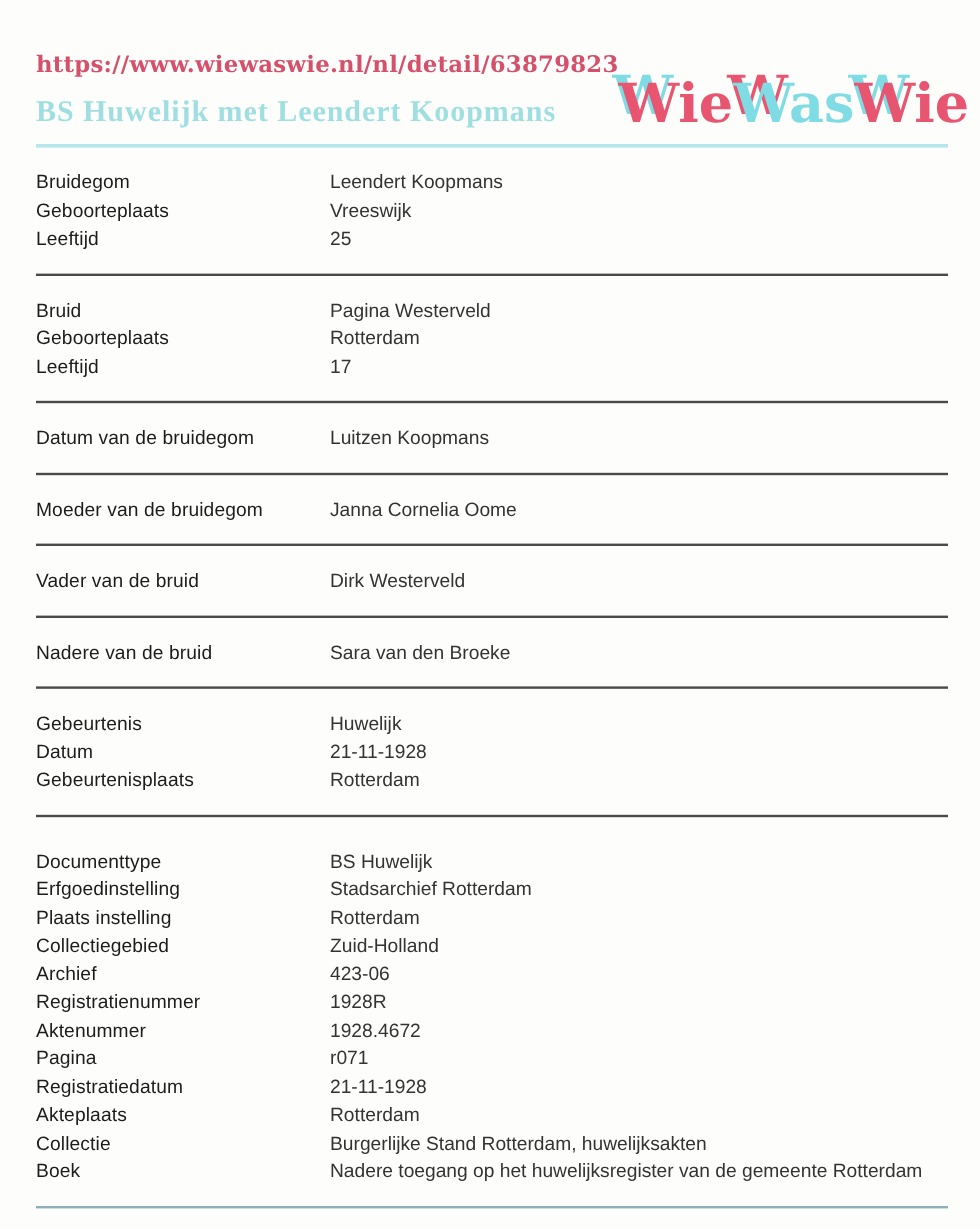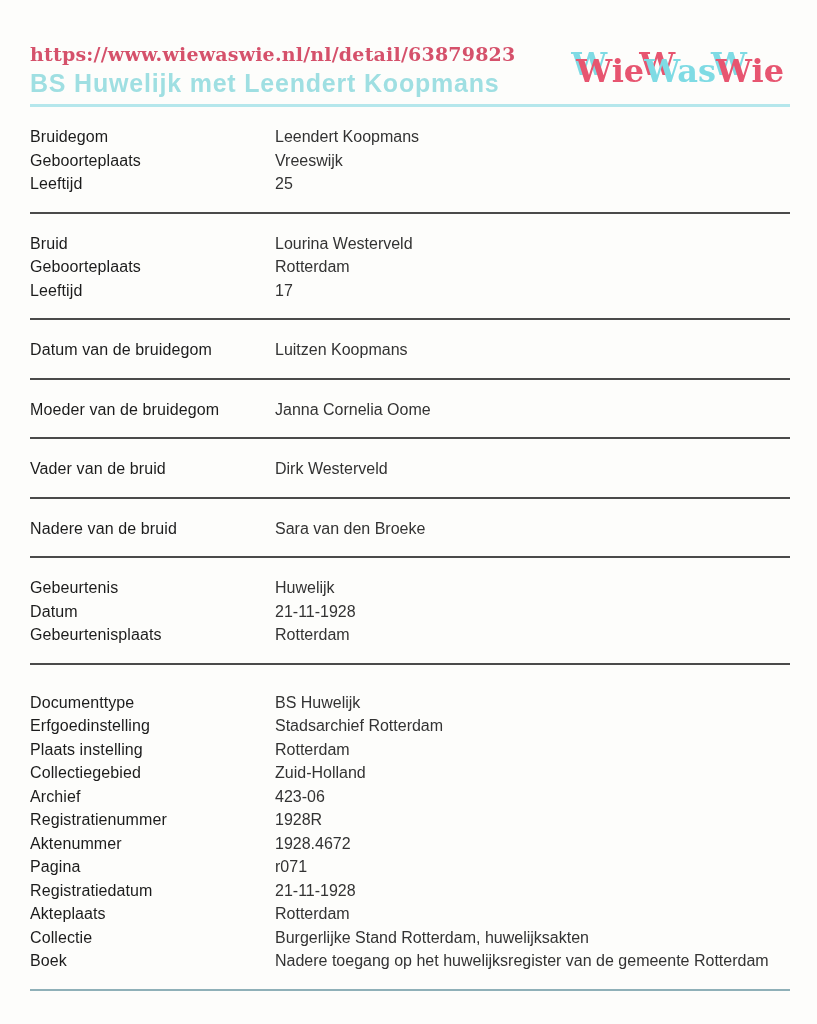--- a/index.html
+++ b/index.html
@@ -34,34 +34,34 @@
     font-family: "DejaVu Serif", serif;
     font-weight: bold;
     font-size: 19px;
     line-height: 24px;
     letter-spacing: 0.2px;
     color: var(--url-pink);
     text-decoration: none;
     text-align: center;
   }
   .title {
-    font-family: Liberation Sans, sans-serif;
+    font-family: Liberation Serif, serif;
     font-weight: bold;
     font-size: 25px;
     line-height: 30px;
-    margin-top: 2px;
+    margin-top: 13px;
     letter-spacing: 0.8px;
     color: var(--title-teal);
   }
   .logo {
     font-family: "DejaVu Serif", serif;
     font-weight: bold;
-    font-size: 32px;
+    font-size: 45px;
     line-height: 58px;
-    margin-top: 0;
+    margin-top: 16px;
     margin-right: 6px;
     white-space: nowrap;
   }
   .logo .logo-w { position: relative; }
   .rule-teal {
     height: 3px;
     background: var(--header-rule);
     margin-top: 4px;
   }
   .section {
@@ -108,21 +108,21 @@
           <span class="value">Vreeswijk</span>
         </div>
         <div class="row">
           <span class="label">Leeftijd</span>
           <span class="value">25</span>
         </div>
       </div>
       <div class="section">
         <div class="row">
           <span class="label">Bruid</span>
-          <span class="value">Lourina Westerveld</span>
+          <span class="value">Pagina Westerveld</span>
         </div>
         <div class="row">
           <span class="label">Geboorteplaats</span>
           <span class="value">Rotterdam</span>
         </div>
         <div class="row">
           <span class="label">Leeftijd</span>
           <span class="value">17</span>
         </div>
       </div>

